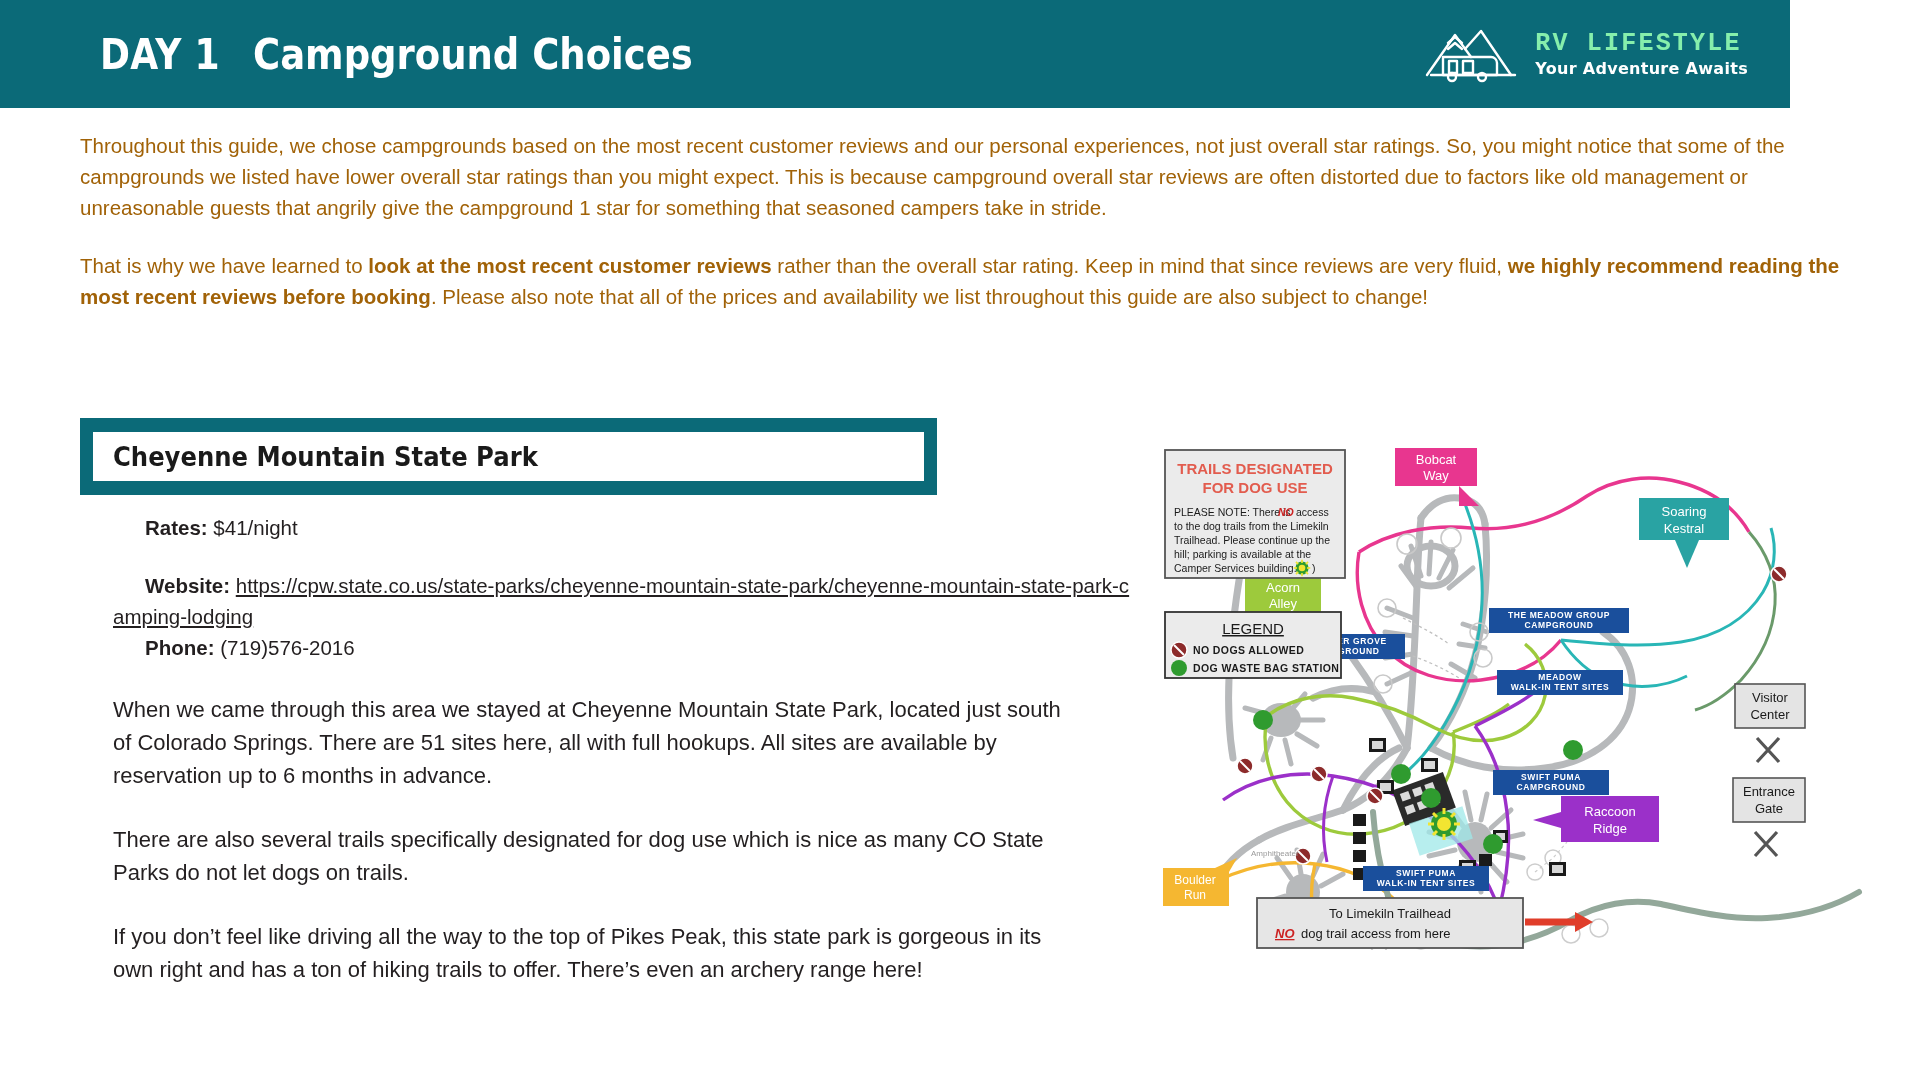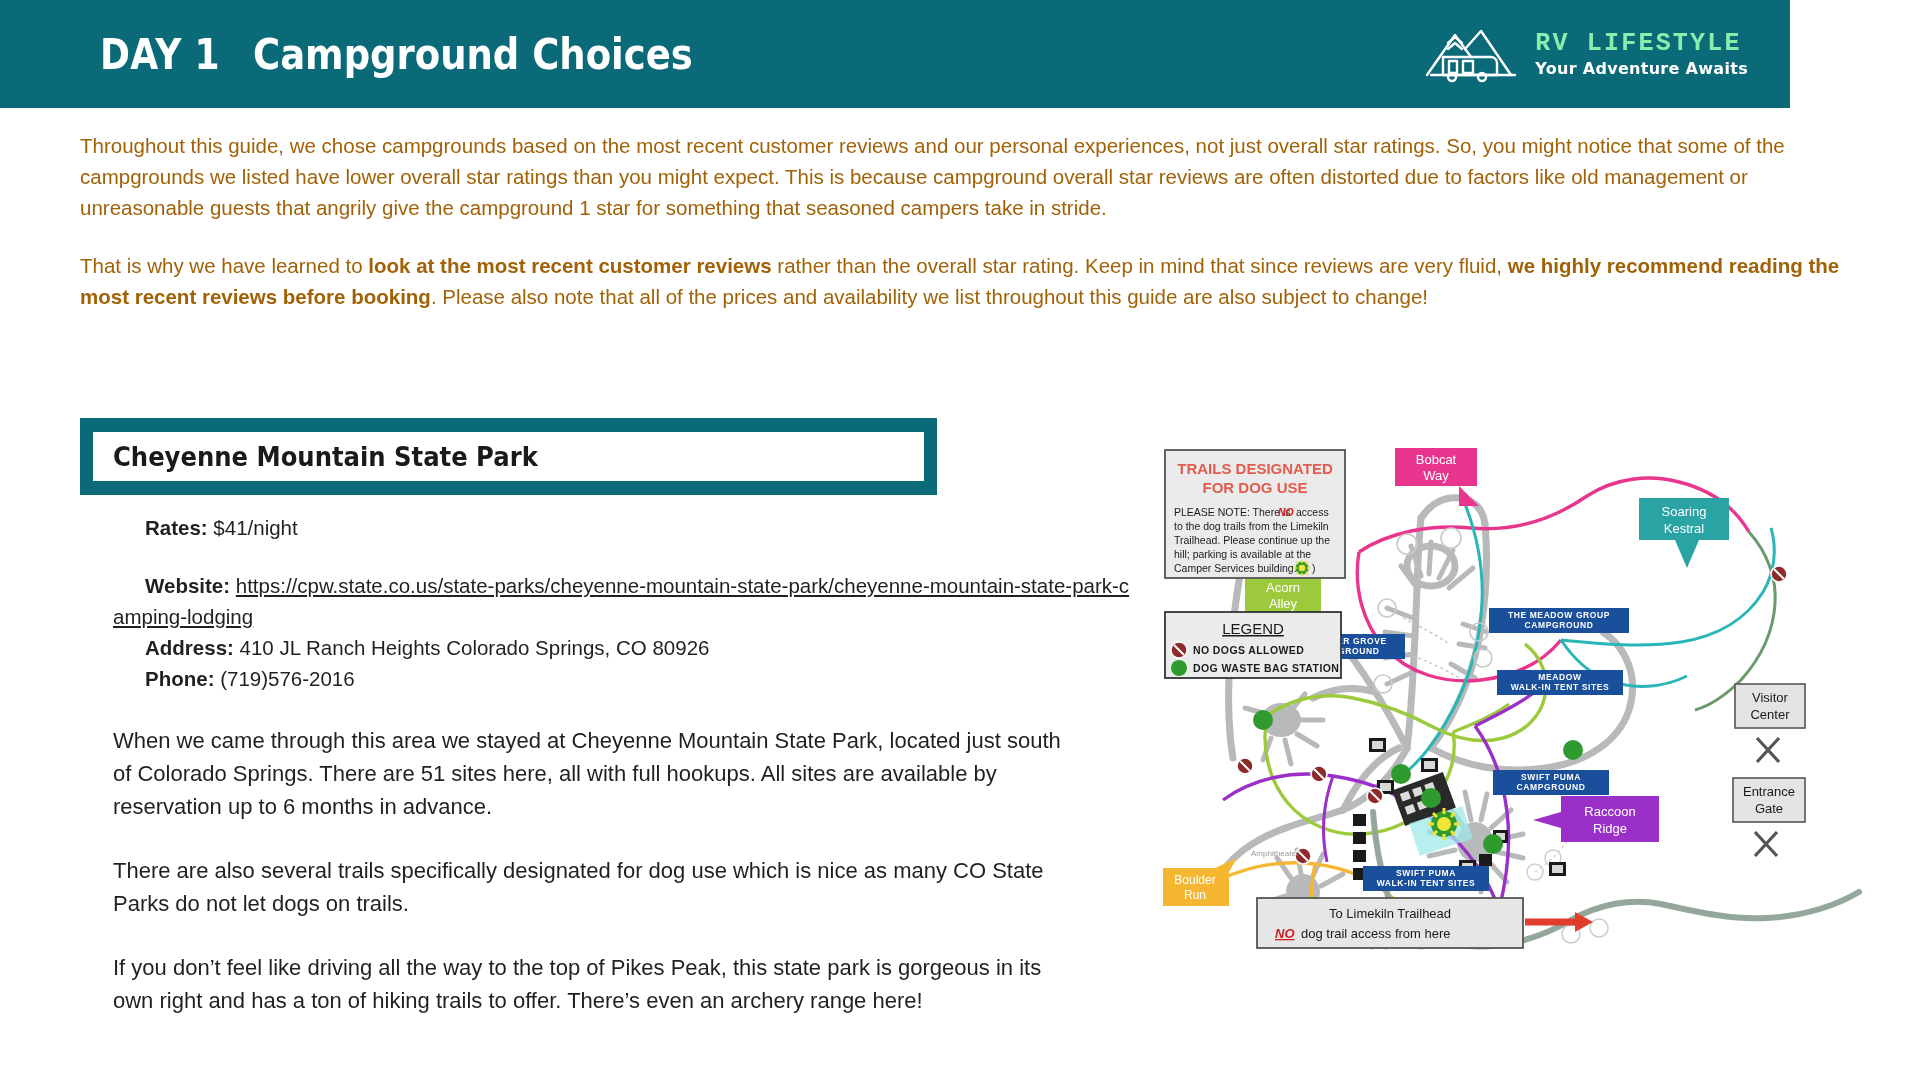--- a/index.html
+++ b/index.html
@@ -192,21 +192,20 @@
   <div class="cg-title-box">
     <div class="cg-title-inner">
       <span class="cg-title-text">Cheyenne Mountain State Park</span>
     </div>
   </div>
 
   <div class="details">
     <p class="row"><b>Rates:</b><span> $41/night</span></p>
     <div class="gap"></div>
     <p class="row"><b>Website:</b> <a class="url" href="#">https://cpw.state.co.us/state-parks/cheyenne-mountain-state-park/cheyenne-mountain-state-park-camping-lodging</a></p>
-    <p class="row"><b>Address:</b><span> 410 JL Ranch Heights Colorado Springs, CO 80926</span></p>
     <p class="row"><b>Phone:</b><span> (719)576-2016</span></p>
   </div>
 
   <div class="body-copy">
     <p>When we came through this area we stayed at Cheyenne Mountain State Park, located just south of Colorado Springs. There are 51 sites here, all with full hookups. All sites are available by reservation up to 6 months in advance.</p>
     <p>There are also several trails specifically designated for dog use which is nice as many CO State Parks do not let dogs on trails.</p>
     <p>If you don’t feel like driving all the way to the top of Pikes Peak, this state park is gorgeous in its own right and has a ton of hiking trails to offer. There’s even an archery range here!</p>
   </div>
 </div>
 

